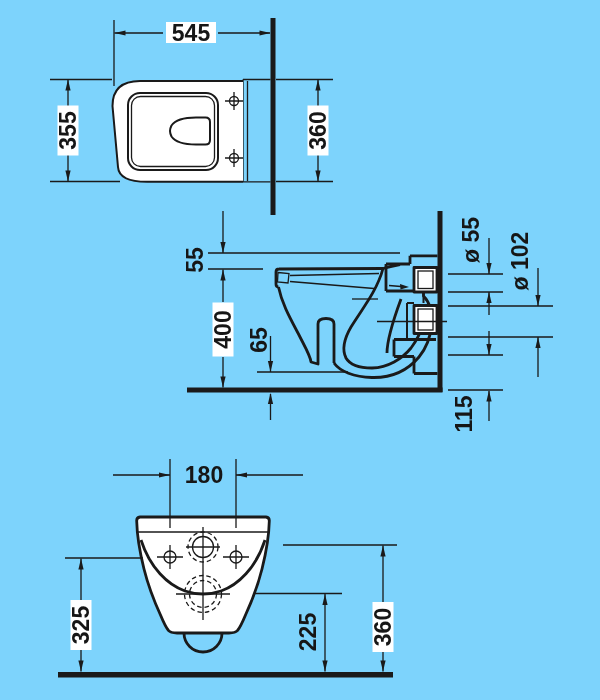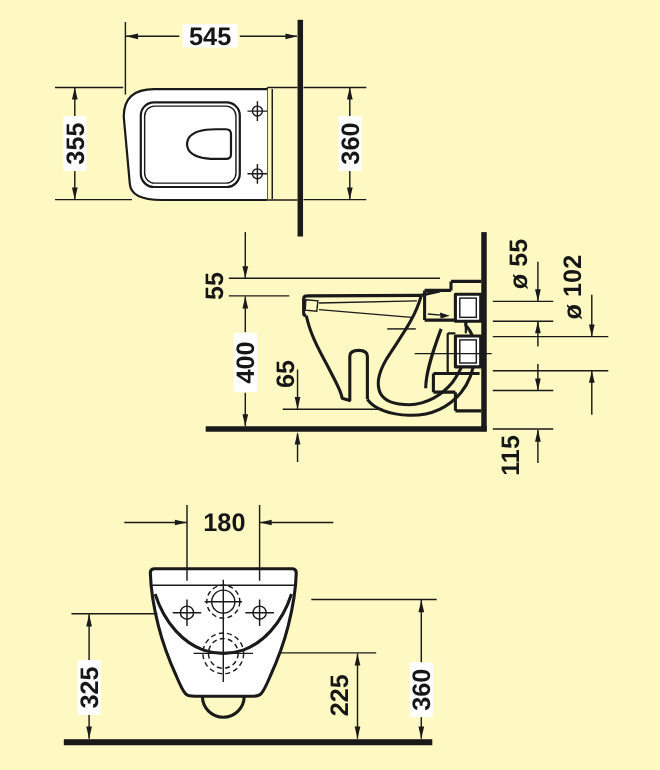--- a/index.html
+++ b/index.html
@@ -1,16 +1,16 @@
 <!DOCTYPE html>
 <html><head>
 <meta charset="utf-8">
 <style>
   html,body{margin:0;padding:0;background:#ffffff;}
-  .page{width:600px;height:700px;background:#fef9c3;position:relative;overflow:hidden;}
+  .page{width:600px;height:700px;background:#7dd3fc;position:relative;overflow:hidden;}
   svg{display:block;}
   .thin{stroke:#1a1a1a;stroke-width:1.3;fill:none;}
   .med{stroke:#1a1a1a;stroke-width:2;fill:none;}
   .thick{stroke:#1a1a1a;stroke-width:2.8;fill:none;stroke-linejoin:round;}
   .solidfill{fill:#1a1a1a;stroke:none;}
   .whitefill{fill:#ffffff;}
   .dash{stroke:#1a1a1a;stroke-width:1.3;fill:none;stroke-dasharray:4.5 3;}
   .dim{font-family:"Liberation Sans",sans-serif;font-weight:bold;font-size:23px;fill:#161616;}
   .mask{fill:#ffffff;stroke:none;}
 </style>

